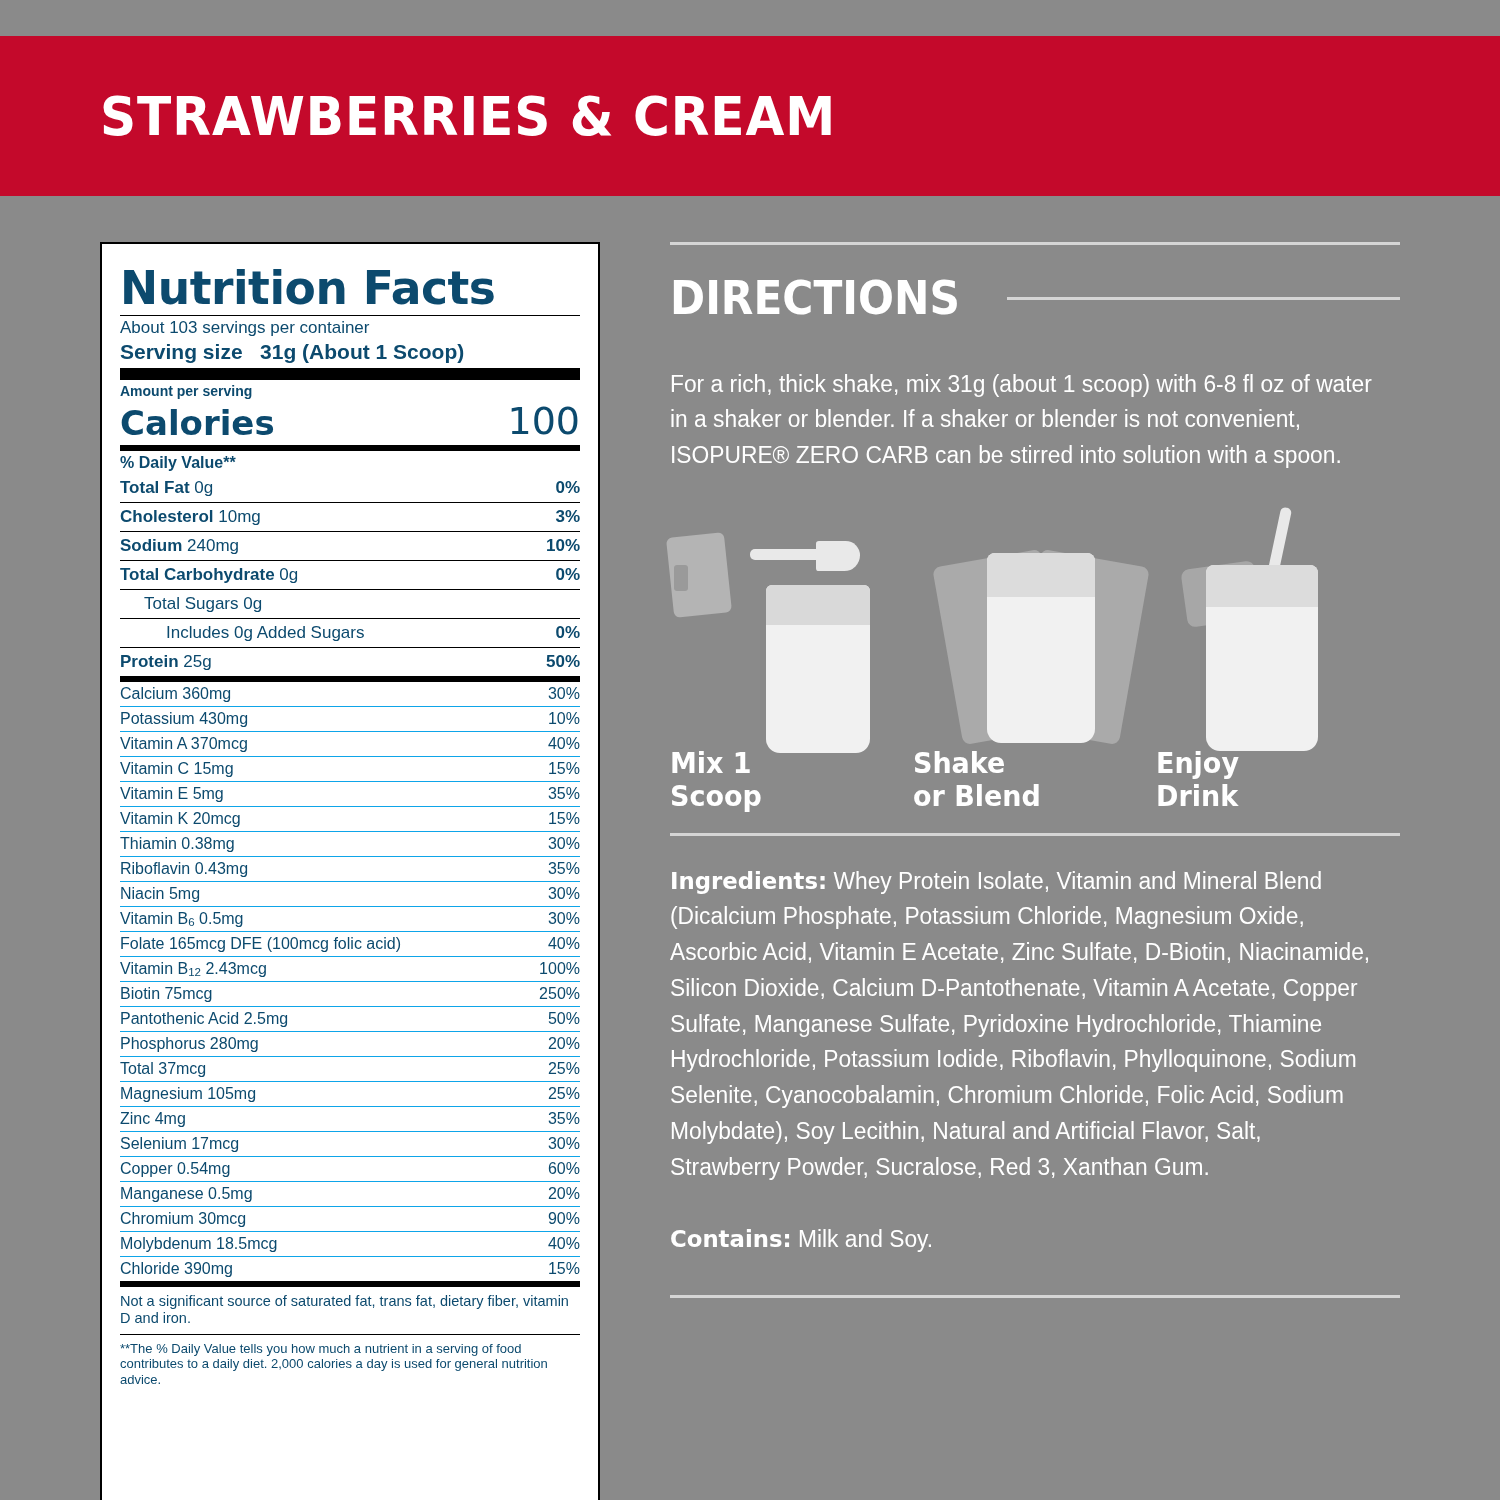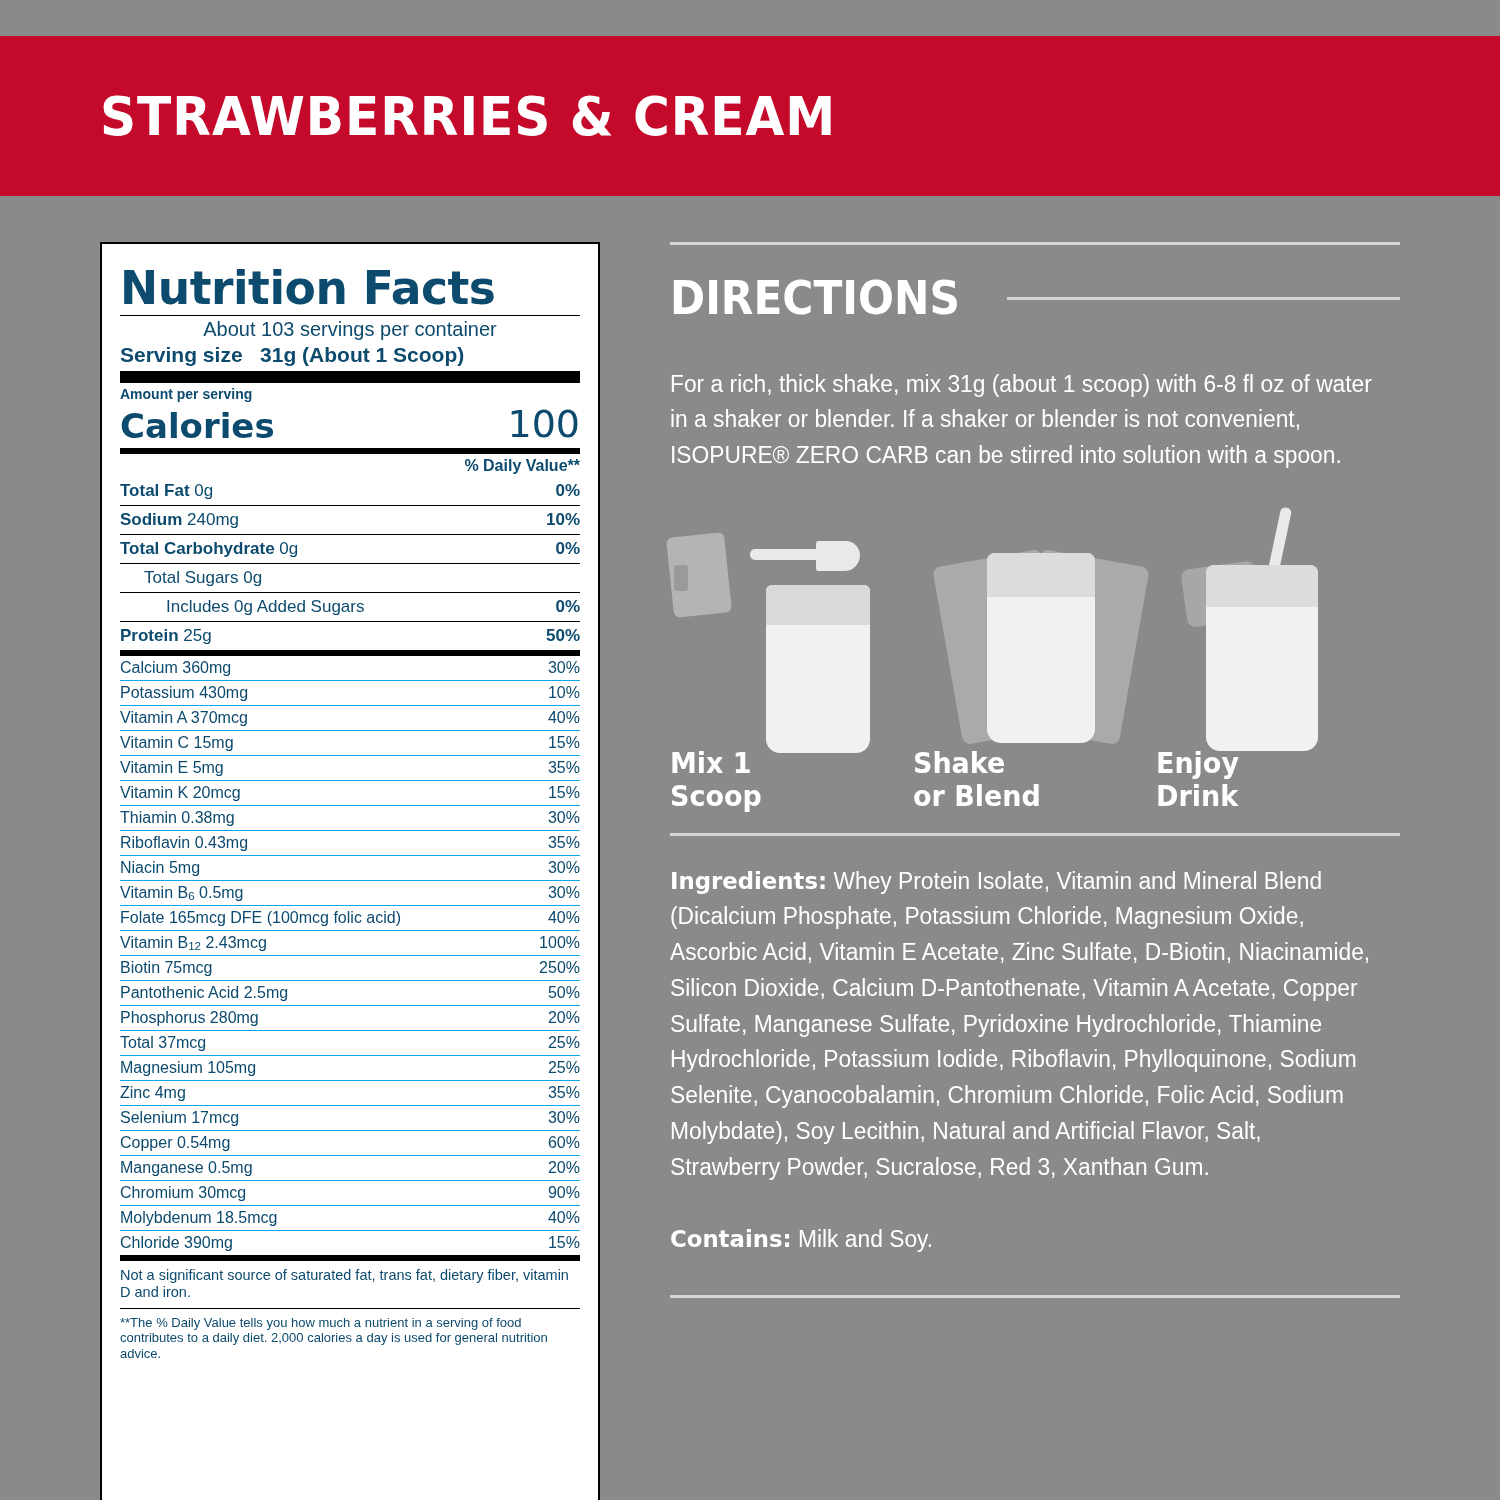--- a/index.html
+++ b/index.html
@@ -56,32 +56,32 @@
     line-height:1.0;
     letter-spacing:-0.5px;
     transform:scaleX(0.97);
     transform-origin:left center;
     margin-bottom:4px;
   }
   .rule-thin { border-bottom:1px solid #000; }
   .rule-med  { border-bottom:6px solid #000; }
   .rule-thick{ border-bottom:12px solid #000; }
 
-  .nf-servings { font-size:20px; padding:2px 0 1px;text-align:center; }
+  .nf-servings { font-size:17px; padding:2px 0 1px; }
   .nf-servingsize { font-size:21px; font-weight:bold; padding:1px 0 4px; }
 
   .nf-amount { font-size:14px; font-weight:bold; padding:3px 0 0; }
   .cal-row {
     display:flex; justify-content:space-between; align-items:flex-end;
     padding-bottom:2px;
   }
   .cal-label { font-family:"DejaVu Sans", sans-serif; font-weight:bold; font-size:34px; }
   .cal-value { font-family:"DejaVu Sans", sans-serif; font-weight:normal; font-size:38px; }
 
-  .dv-head { text-align:right; font-size:16px; font-weight:bold; padding:3px 0 2px; }
+  .dv-head { font-size:16px; font-weight:bold; padding:3px 0 2px; }
 
   .row {
     display:flex; justify-content:space-between;
     font-size:17px;
     padding:4px 0 4px;
     border-top:1px solid #000;
   }
   .row.first { border-top:none; }
   .row b { font-weight:bold; }
   .row .dv { font-weight:bold; }
@@ -202,20 +202,24 @@
       <div class="rule-med"></div>
 
       <div class="dv-head">% Daily Value**</div>
 
       <div id="main-rows">
           <div class="row first">
             <span><b>Total Fat</b> 0g</span>
             <span class="dv">0%</span>
           </div>
           <div class="row">
+            <span><b>Cholesterol</b> 10mg</span>
+            <span class="dv">3%</span>
+          </div>
+          <div class="row">
             <span><b>Sodium</b> 240mg</span>
             <span class="dv">10%</span>
           </div>
           <div class="row">
             <span><b>Total Carbohydrate</b> 0g</span>
             <span class="dv">0%</span>
           </div>
           <div class="row indent1">
             <span>Total Sugars 0g</span>
             <span class="dv"></span>

